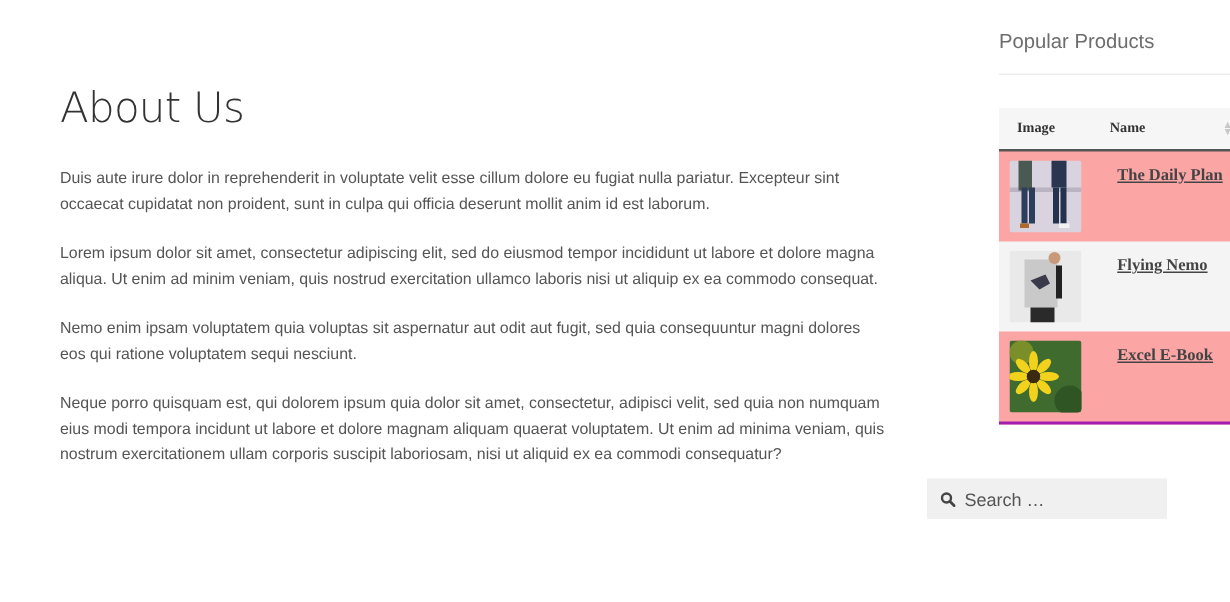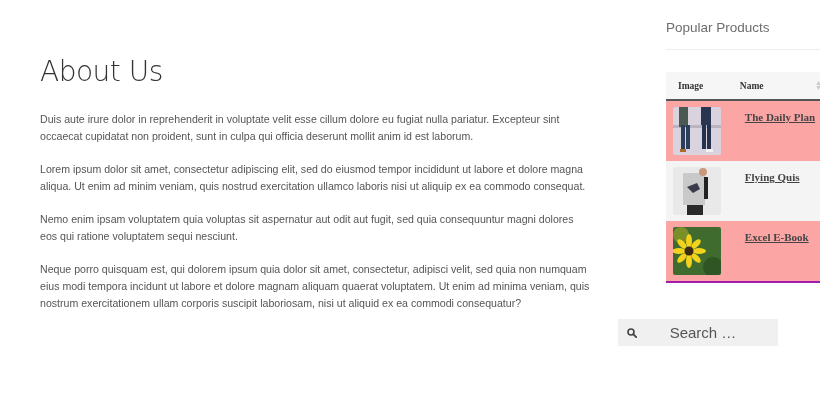--- a/index.html
+++ b/index.html
@@ -11,21 +11,21 @@
   .widget-title { font-size:13.5px; color:#6d6d6d; margin:4px 0 0 0; padding-bottom:14px; border-bottom:1px solid #eee; font-weight:normal; }
   .products-table { margin-top:22px; width:160px; border-collapse:collapse; background:#fca5a5;font-family:Liberation Serif, serif; }
   .products-table th { font-size:9.5px; font-weight:bold; color:#333; text-align:left; padding:9px 8px 8px 12px; background:#f6f6f6; border-bottom:2px solid #555; position:relative; }
   .sort-icon { position:absolute; right:4px; top:9px; color:#c8c8c8; font-size:7px; line-height:5px; }
   .products-table td { padding:6px 0 6px 7px; vertical-align:top; }
   .row-alt td { background:#f4f4f4; }
   .products-table tbody tr:last-child td { border-bottom:2px solid #a21caf; }
   .thumb { width:48px; height:48px; display:block; border-radius:2px; }
   .product-link { font-size:11px; font-weight:bold; color:#444; text-decoration:underline; display:inline-block; margin-top:3px; padding-left:10px; }
   .search-box { position:absolute; left:618px; top:319px; width:160px; height:27px; background:#f0f0f0; display:flex; align-items:center; box-sizing:border-box; padding-left:9px; }
-  .search-input { border:none; background:transparent; font-size:15px; color:#555; width:120px; outline:none; padding:0 0 0 6px; font-family:"Liberation Sans", sans-serif;text-align:center; }
+  .search-input { border:none; background:transparent; font-size:12px; color:#555; width:120px; outline:none; padding:0 0 0 6px; font-family:"Liberation Sans", sans-serif; }
   .search-input::placeholder { color:#555; }
 </style>
 </head>
 <body>
 
 <div class="main">
   <h1 class="page-title">About Us</h1>
   <p class="para">Duis aute irure dolor in reprehenderit in voluptate velit esse cillum dolore eu fugiat nulla pariatur. Excepteur sint occaecat cupidatat non proident, sunt in culpa qui officia deserunt mollit anim id est laborum.</p>
   <p class="para">Lorem ipsum dolor sit amet, consectetur adipiscing elit, sed do eiusmod tempor incididunt ut labore et dolore magna aliqua. Ut enim ad minim veniam, quis nostrud exercitation ullamco laboris nisi ut aliquip ex ea commodo consequat.</p>
   <p class="para">Nemo enim ipsam voluptatem quia voluptas sit aspernatur aut odit aut fugit, sed quia consequuntur magni dolores eos qui ratione voluptatem sequi nesciunt.</p>
@@ -63,21 +63,21 @@
         <td>
           <svg class="thumb" viewBox="0 0 48 48">
             <rect width="48" height="48" fill="#e9e9e9"></rect>
             <rect x="10" y="6" width="22" height="32" fill="#c9c9c9"></rect>
             <circle cx="30" cy="5" r="4" fill="#c99a7a"></circle>
             <path d="M14 20 L24 16 L27 22 L20 26 Z" fill="#3a3a4a"></path>
             <rect x="31" y="10" width="4" height="22" fill="#222"></rect>
             <rect x="14" y="38" width="16" height="10" fill="#2a2a2a"></rect>
           </svg>
         </td>
-        <td><a class="product-link">Flying Quis</a></td>
+        <td><a class="product-link">Flying Nemo</a></td>
       </tr>
       <tr>
         <td>
           <svg class="thumb" viewBox="0 0 48 48">
             <rect width="48" height="48" fill="#3f6b2e"></rect>
             <circle cx="8" cy="8" r="8" fill="#7a8f2a"></circle>
             <circle cx="40" cy="40" r="10" fill="#2f5524"></circle>
             <g fill="#f2d21c">
               <ellipse cx="16" cy="14" rx="3" ry="7"></ellipse>
               <ellipse cx="16" cy="34" rx="3" ry="7"></ellipse>

